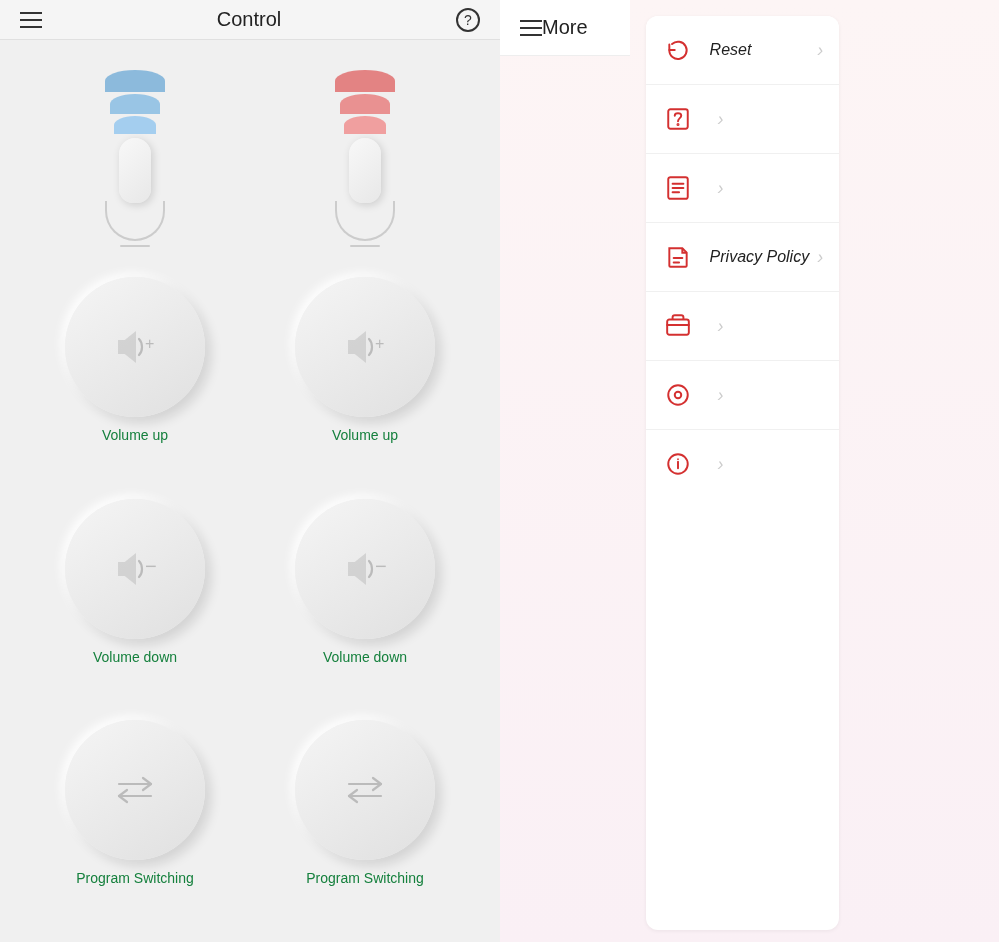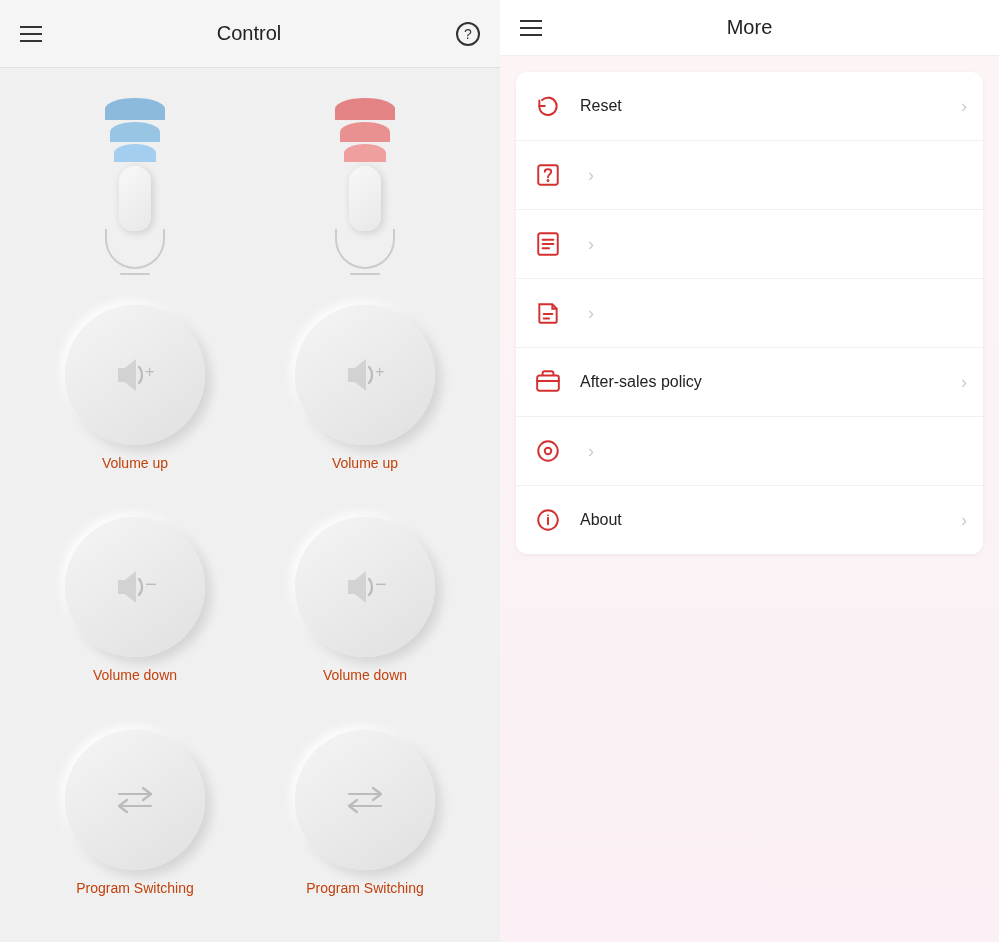--- a/index.html
+++ b/index.html
@@ -20,21 +20,21 @@
       flex-direction: column;
     }
 
     .header {
       display: flex;
       align-items: center;
       justify-content: space-between;
       padding: 14px 20px;
       background: #f5f5f5;
       border-bottom: 1px solid #e0e0e0;
-      height: 68px;
+      height: 40px;
     }
 
     .header-title {
       font-size: 20px;
       font-weight: 500;
       color: #222;
       text-align: center;
     }
 
     .hamburger-icon {
@@ -163,31 +163,31 @@
       background: linear-gradient(145deg, #f5f5f5 0%, #e0e0e0 100%);
       box-shadow: 6px 6px 12px rgba(0,0,0,0.12), -4px -4px 10px rgba(255,255,255,0.9);
       display: flex;
       align-items: center;
       justify-content: center;
       cursor: pointer;
     }
 
     .control-label {
       font-size: 14px;
-      color: #c2410c;
+      color: #15803d;
       text-align: center;
     }
 
     
     .right-panel {
       width: 499px;
       height: 942px;
       background: linear-gradient(180deg, #fdf5f5 0%, #faf0f5 100%);
       display: flex;
-      flex-direction: column;
+      flex-direction: row;
     }
 
     .right-header {
       display: flex;
       align-items: center;
       justify-content: space-between;
       padding: 14px 20px;
       background: white;
       border-bottom: 1px solid #eee;
       height: 56px;
@@ -200,20 +200,21 @@
       flex: 1;
       text-align: center;
     }
 
     .menu-list {
       background: white;
       margin: 16px 16px 12px;
       border-radius: 12px;
       overflow: hidden;
       box-shadow: 0 1px 4px rgba(0,0,0,0.06);
+      font-style: italic;
     }
 
     .menu-item {
       display: flex;
       align-items: center;
       padding: 18px 16px;
       border-bottom: 1px solid #f0f0f0;
       cursor: pointer;
       background: white;
       transition: background 0.1s;
@@ -437,32 +438,32 @@
 
     <div class="menu-item">
       <div class="menu-icon">
         <svg viewBox="0 0 24 24">
           <path d="M4 4 L4 20 Q4 21 5 21 L19 21 Q20 21 20 20 L20 8 L16 4 Z"></path>
           <path d="M16 4 L16 8 L20 8"></path>
           <line x1="8" y1="13" x2="16" y2="13" stroke-linecap="round"></line>
           <line x1="8" y1="17" x2="13" y2="17" stroke-linecap="round"></line>
         </svg>
       </div>
+      <span class="menu-text">Privacy Policy</span>
       <span class="menu-chevron">›</span>
     </div>
 
     <div class="menu-item">
       <div class="menu-icon">
         <svg viewBox="0 0 24 24">
           <rect x="2" y="6" width="20" height="14" rx="2" ry="2"></rect>
           <path d="M7 6 L7 4 Q7 2 9 2 L15 2 Q17 2 17 4 L17 6"></path>
           <line x1="2" y1="11" x2="22" y2="11" stroke-linecap="round"></line>
         </svg>
       </div>
-      <span class="menu-text">After-sales policy</span>
       <span class="menu-chevron">›</span>
     </div>
 
     <div class="menu-item">
       <div class="menu-icon">
         <svg viewBox="0 0 24 24">
           <circle cx="12" cy="12" r="9"></circle>
           <circle cx="12" cy="12" r="3"></circle>
         </svg>
       </div>
@@ -470,17 +471,16 @@
     </div>
 
     <div class="menu-item">
       <div class="menu-icon">
         <svg viewBox="0 0 24 24">
           <circle cx="12" cy="12" r="9"></circle>
           <line x1="12" y1="10" x2="12" y2="16" stroke-linecap="round"></line>
           <circle cx="12" cy="7.5" r="0.8" fill="#d43030" stroke="none"></circle>
         </svg>
       </div>
-      <span class="menu-text">About</span>
       <span class="menu-chevron">›</span>
     </div>
   </div>
 </div>
 
 </body></html>

